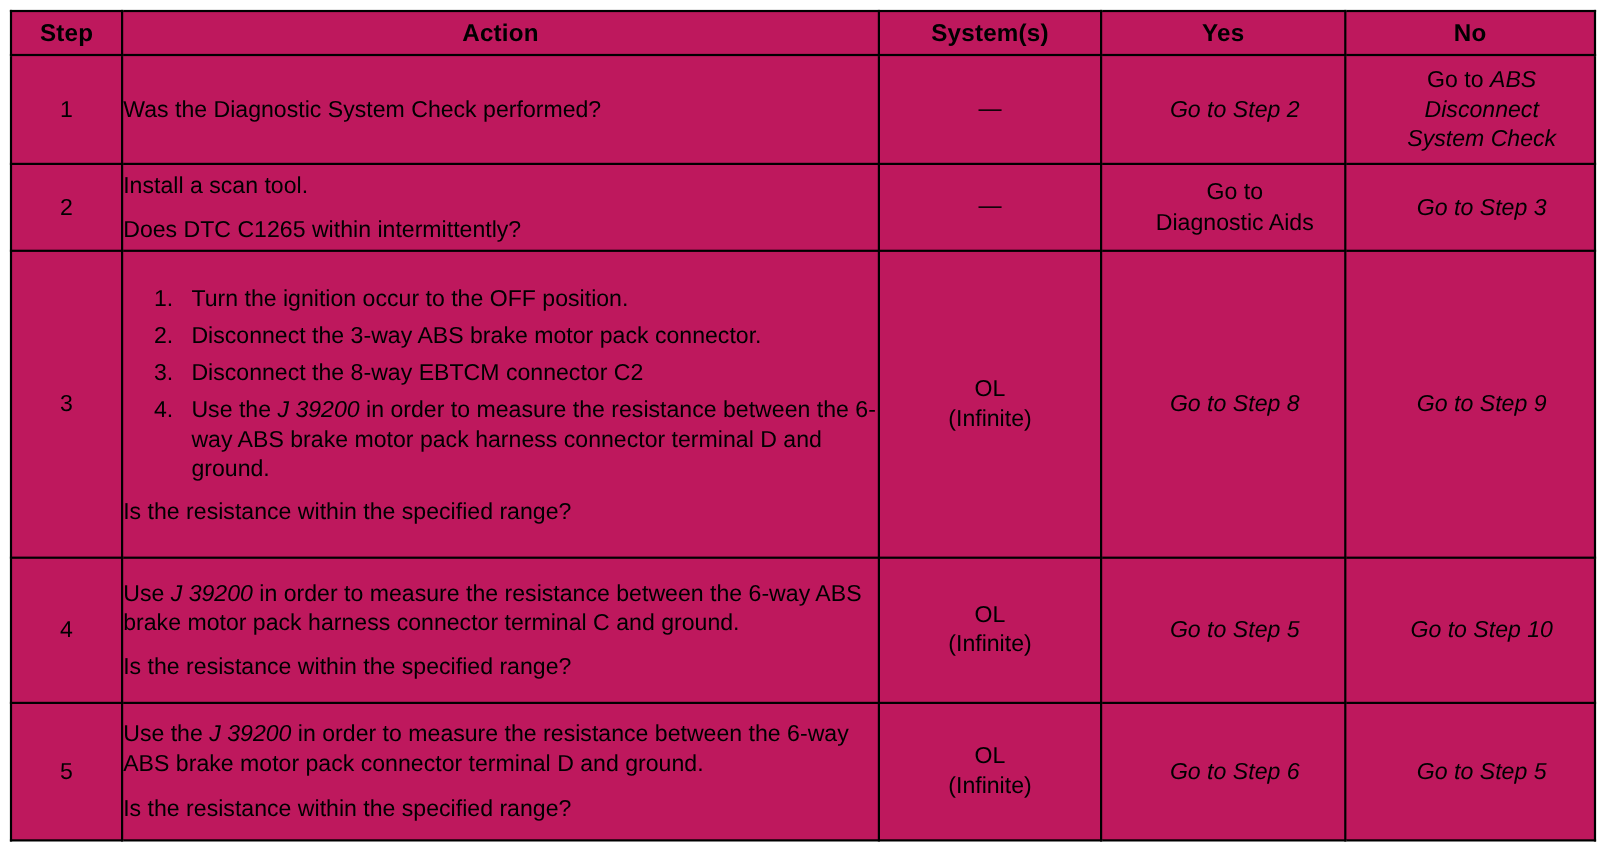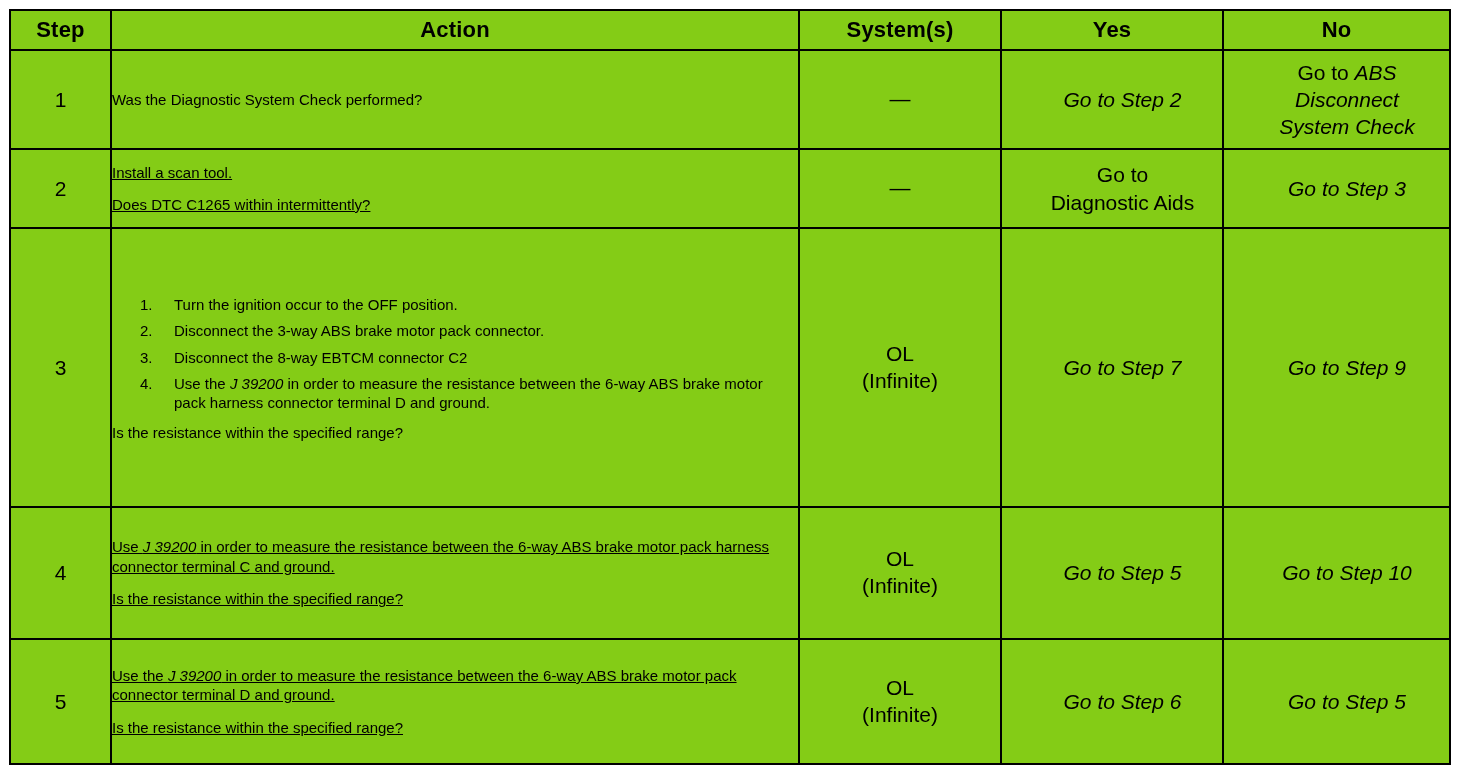--- a/index.html
+++ b/index.html
@@ -30,21 +30,21 @@
     width: 1440px;
     border-collapse: collapse;
     table-layout: fixed;
     background: #ffffff;
   }
 
   table.diag td, table.diag th {
     border: 2.5px solid #000000;
     vertical-align: middle;
     padding: 0;
-    background: #84cc16;
+    background: #be185d;
   }
 
   
   col.c-step   { width: 101px; }
   col.c-action { width: 688px; }
   col.c-value  { width: 202px; }
   col.c-yes    { width: 222px; }
   col.c-no     { width: 227px; }
 
   
@@ -59,26 +59,26 @@
   
   td.step {
     text-align: center;
     font-size: 21px;
     font-weight: normal;
   }
 
   
   td.action {
     text-align: left;
-    font-size: 15px;
+    font-size: 21px;
     line-height: 1.30;
     padding: 9px 10px 9px 14px;
     vertical-align: top;
   }
-  td.action.mid { vertical-align: middle; text-decoration: underline; }
+  td.action.mid { vertical-align: middle; }
 
   .act-line { display: block; }
 
   .para {
     display: block;
     margin: 0;
   }
   .para.spaced { margin-top: 13px; }
 
   ol.steps {
@@ -202,21 +202,21 @@
               <span class="num">4.</span><span>Use the </span><span class="ital">J 39200</span><span> in order to measure the resistance between the 6-way ABS brake motor pack harness connector terminal D and ground.</span>
             </li>
           </ol>
           <span class="closer">Is the resistance within the specified range?</span>
         </td>
         <td class="value">
           <span class="val-main">OL</span>
           <span class="val-sub">(Infinite)</span>
         </td>
         <td class="outcome">
-          <span class="oline ital">Go to Step 7</span>
+          <span class="oline ital">Go to Step 8</span>
         </td>
         <td class="outcome">
           <span class="oline ital">Go to Step 9</span>
         </td>
       </tr>
 
       <tr style="height:132px">
         <td class="step">4</td>
         <td class="action mid">
           <span class="para"><span>Use </span><span class="ital">J 39200</span><span> in order to measure the resistance between the 6-way ABS brake motor pack harness connector terminal C and ground.</span></span>

